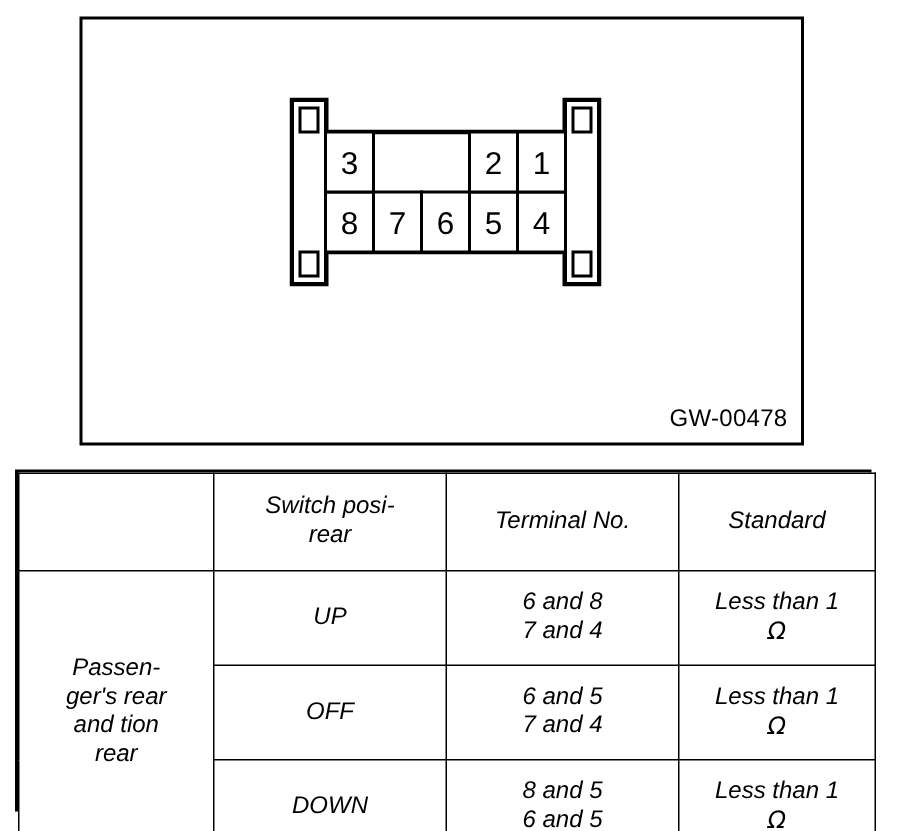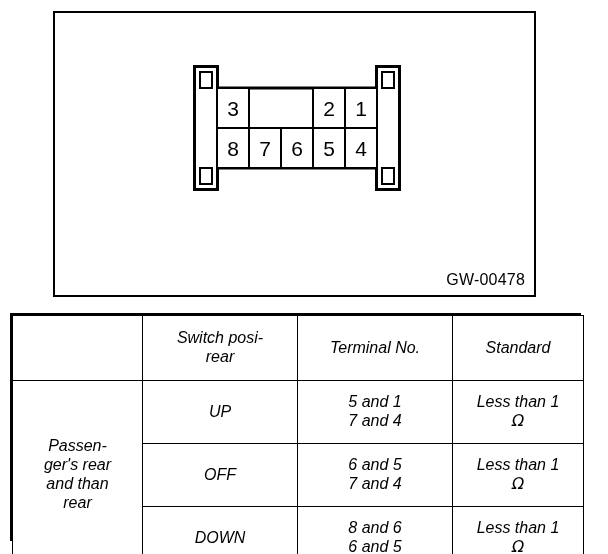--- a/index.html
+++ b/index.html
@@ -174,26 +174,26 @@
           <span class="cell-line">rear</span>
         </td>
         <td class="hdr-cell">Terminal No.</td>
         <td class="hdr-cell">Standard</td>
       </tr>
 
       <tr class="body-row">
         <td class="group-cell" rowspan="3">
           <span class="cell-line">Passen-</span>
           <span class="cell-line">ger's rear</span>
-          <span class="cell-line">and than</span>
+          <span class="cell-line">and tion</span>
           <span class="cell-line">rear</span>
         </td>
         <td>UP</td>
         <td>
-          <span class="cell-line">5 and 1</span>
+          <span class="cell-line">6 and 8</span>
           <span class="cell-line">7 and 4</span>
         </td>
         <td>
           <span class="cell-line">Less than 1</span>
           <span class="cell-line omega">Ω</span>
         </td>
       </tr>
 
       <tr class="body-row">
         <td>OFF</td>
@@ -203,21 +203,21 @@
         </td>
         <td>
           <span class="cell-line">Less than 1</span>
           <span class="cell-line omega">Ω</span>
         </td>
       </tr>
 
       <tr class="body-row">
         <td>DOWN</td>
         <td>
-          <span class="cell-line">8 and 6</span>
+          <span class="cell-line">8 and 5</span>
           <span class="cell-line">6 and 5</span>
         </td>
         <td>
           <span class="cell-line">Less than 1</span>
           <span class="cell-line omega">Ω</span>
         </td>
       </tr>
     </tbody>
   </table>
 </div>

